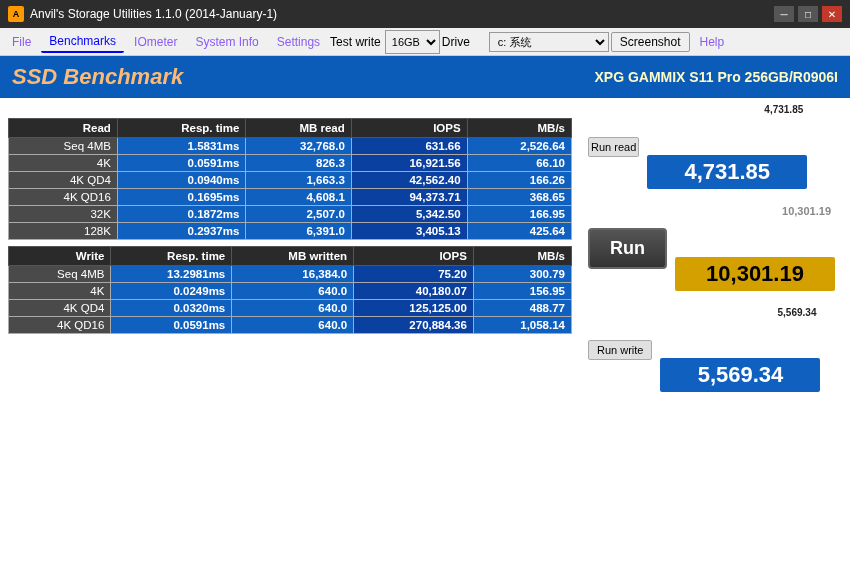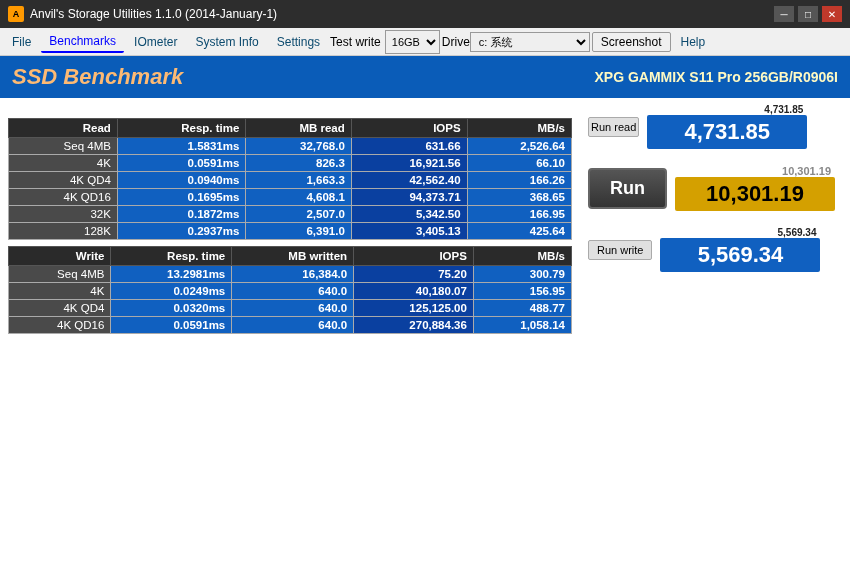--- a/index.html
+++ b/index.html
@@ -63,21 +63,21 @@
       padding: 2px 4px;
       gap: 2px;
       height: 28px;
       border-bottom: 1px solid #ccc;
     }
     .menu-item {
       padding: 3px 8px;
       cursor: pointer;
       border-radius: 2px;
       font-size: 12px;
-      color: #0c4a6e;
+      color: #8b5cf6;
     }
     .menu-item.active {
       color: #00f;
       border-bottom: 2px solid #00f;
     }
     .menu-select {
       display: flex;
       align-items: center;
       gap: 4px;
       font-size: 12px;
@@ -93,20 +93,21 @@
       display: flex;
       align-items: center;
       font-size: 12px;
     }
     .drive-select {
       font-size: 11px;
       padding: 1px 4px;
       height: 20px;
       border: 1px solid #999;
       min-width: 120px;
+      margin-left: 19px;
     }
     .screenshot-btn {
       padding: 2px 8px;
       font-size: 12px;
       cursor: pointer;
       border: 1px solid #999;
       background: #f0f0f0;
       border-radius: 2px;
     }
     .content-area {
@@ -221,20 +222,21 @@
       border: 1px solid #aaa;
       padding: 3px 8px;
       font-size: 11px;
       cursor: pointer;
       border-radius: 2px;
     }
     .score-block {
       display: flex;
       flex-direction: column;
       align-items: flex-start;
+      gap: 40px;
     }
     .score-num-above {
       font-size: 10px;
       color: #222;
       font-weight: bold;
       align-self: flex-end;
       padding-right: 4px;
     }
     .ctrl-row {
       display: flex;

